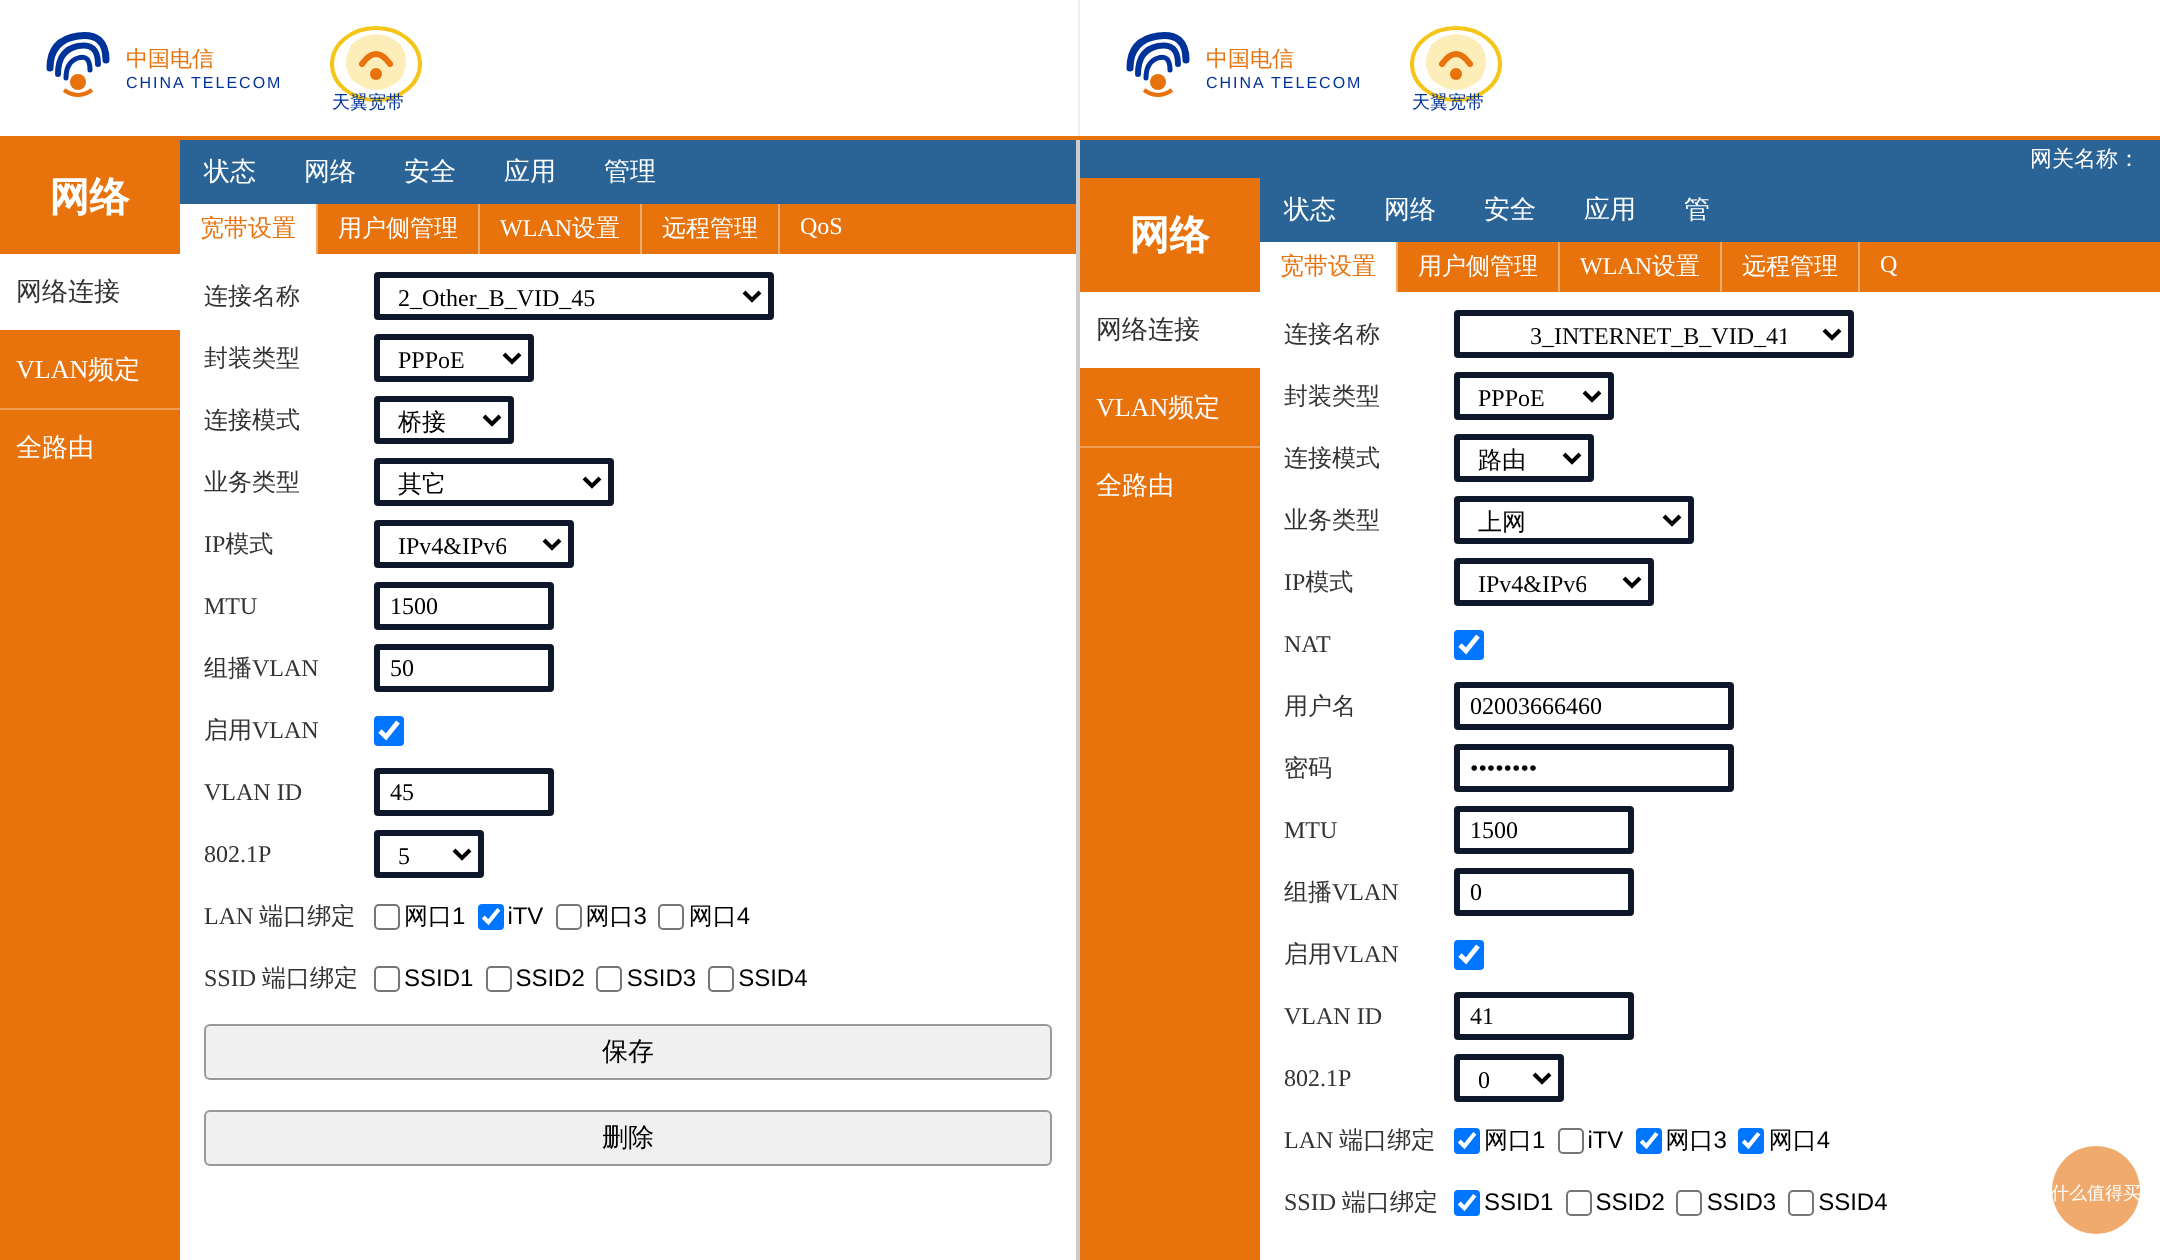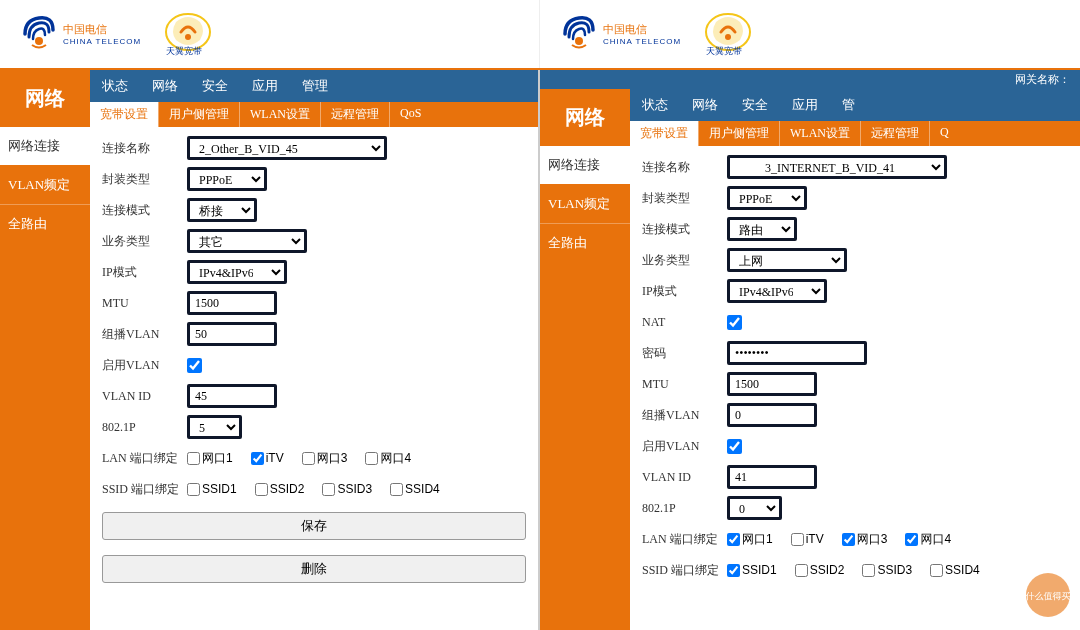--- a/index.html
+++ b/index.html
@@ -44,21 +44,21 @@
       padding-right: 15px;
     }
 
     input.form-control {
       background: white;
     }
 
     .checkbox-group {
       display: flex;
       align-items: center;
-      gap: 18px;
+      gap: 6px;
       flex-wrap: wrap;
     }
 
     .checkbox-item {
       display: flex;
       align-items: center;
       gap: 2px;
       font-size: 12px;
     }
 
@@ -304,21 +304,21 @@
       <div style="width:90px; background:#e8720c; flex-shrink:0;">
         <div style="background:white; color:#333; padding:10px 8px; font-size:13px; cursor:pointer; font-family:'Microsoft YaHei'; border-bottom:1px solid #e8720c;">网络连接</div>
         <div style="color:white; padding:10px 8px; font-size:13px; cursor:pointer; font-family:'Microsoft YaHei'; border-bottom:1px solid rgba(255,255,255,0.3);">VLAN频定</div>
         <div style="color:white; padding:10px 8px; font-size:13px; cursor:pointer; font-family:'Microsoft YaHei';">全路由</div>
       </div>
 
       <div style="flex:1; padding:8px 12px; background:white; overflow-y:auto;">
 
         <div class="form-row">
           <div class="form-label">连接名称</div>
-          <select class="form-control" style="width:220px;padding-left:31px;">
+          <select class="form-control" style="width:200px;padding-left:31px;">
             <option>3_INTERNET_B_VID_41</option>
           </select>
         </div>
 
         <div class="form-row">
           <div class="form-label">封装类型</div>
           <select class="form-control" style="width:80px;">
             <option>PPPoE</option>
           </select>
         </div>
@@ -342,20 +342,24 @@
           <select class="form-control" style="width:100px;">
             <option>IPv4&amp;IPv6</option>
           </select>
         </div>
 
         <div class="form-row">
           <div class="form-label">NAT</div>
           <input type="checkbox" checked="" style="width: 15px; height: 15px;">
         </div>
 
+        <div class="form-row">
+          <div class="form-label">用户名</div>
+          <input type="text" class="form-control" style="width: 140px;" value="02003666460">
+        </div>
 
         <div class="form-row">
           <div class="form-label">密码</div>
           <input type="password" class="form-control" style="width: 140px;" value="12345678">
         </div>
 
         <div class="form-row">
           <div class="form-label">MTU</div>
           <input type="text" class="form-control" style="width: 90px;" value="1500">
         </div>

